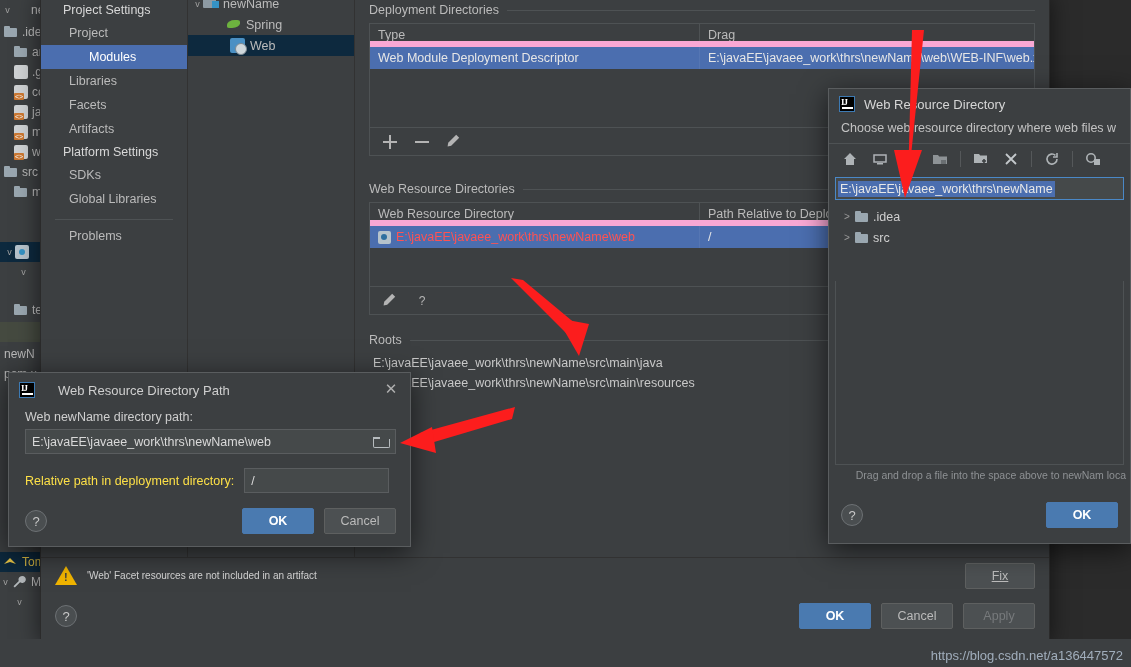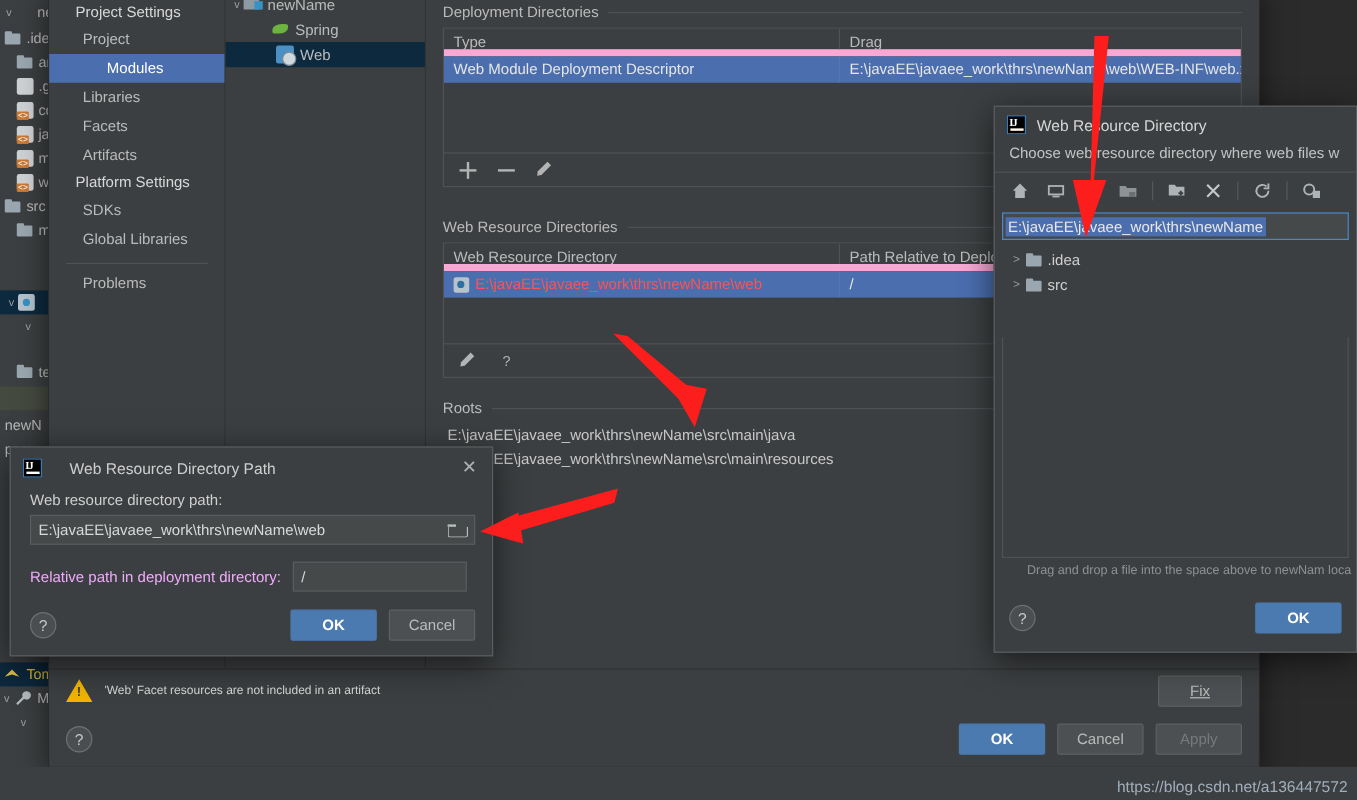--- a/index.html
+++ b/index.html
@@ -327,21 +327,21 @@
     border: 1.5px solid #b6bbbe; border-top: none; border-radius: 0 0 2px 2px;
   }
   .folder-ico::after {
     content: ""; position: absolute; left: 0; top: 2px; width: 7px; height: 2px;
     background: #b6bbbe;
   }
   .wrdp-row2 {
     display: flex; align-items: center; gap: 10px;
     padding: 14px 14px 0 16px;
   }
-  .wrdp-row2 .lbl { font-size: 12.5px; color: #f0abfc; }
+  .wrdp-row2 .lbl { font-size: 12.5px; color: #fde047; }
   .wrdp-rel {
     width: 145px; height: 25px; background: #45494a; border: 1px solid #5a5d5f;
     display: flex; align-items: center; padding: 0 6px;
     font-size: 12.5px; color: #d9d9d9;
   }
   .wrdp-footer {
     position: absolute; left: 0; right: 0; bottom: 0; height: 50px;
     display: flex; align-items: center; padding: 0 14px 0 16px; gap: 10px;
   }
 
@@ -658,21 +658,21 @@
       </button>
     </div>
   </div>
 
   <div class="wrdp">
     <div class="wrdp-title">
       <span class="ij-logo"></span>
       <span class="t">Web Resource Directory Path</span>
       <span class="close-x">✕</span>
     </div>
-    <div class="wrdp-label">Web resource directory path:</div>
+    <div class="wrdp-label">Web newName directory path:</div>
     <div class="wrdp-field">
       <span class="val">E:\javaEE\javaee_work\thrs\newName\web</span>
       <span class="folder-ico"></span>
     </div>
     <div class="wrdp-row2">
       <span class="lbl">Relative path in deployment directory:</span>
       <span class="wrdp-rel">/</span>
     </div>
     <div class="wrdp-footer">
       <div class="help-circle">?</div>

